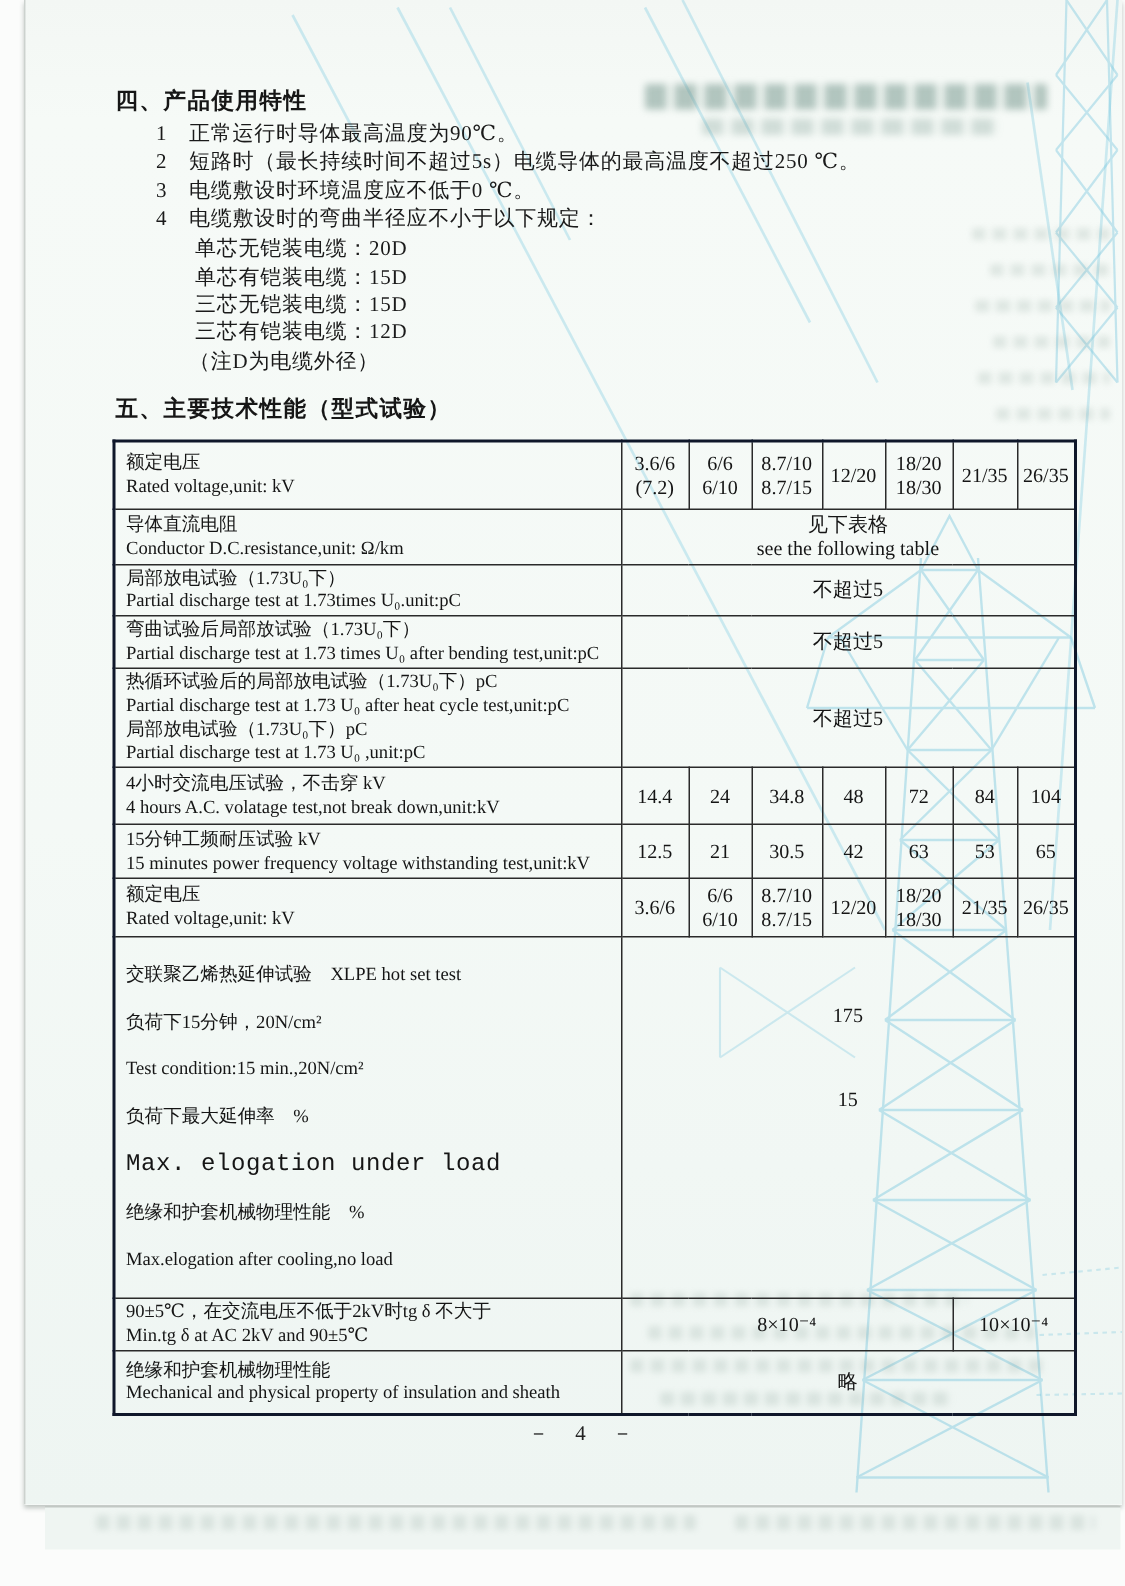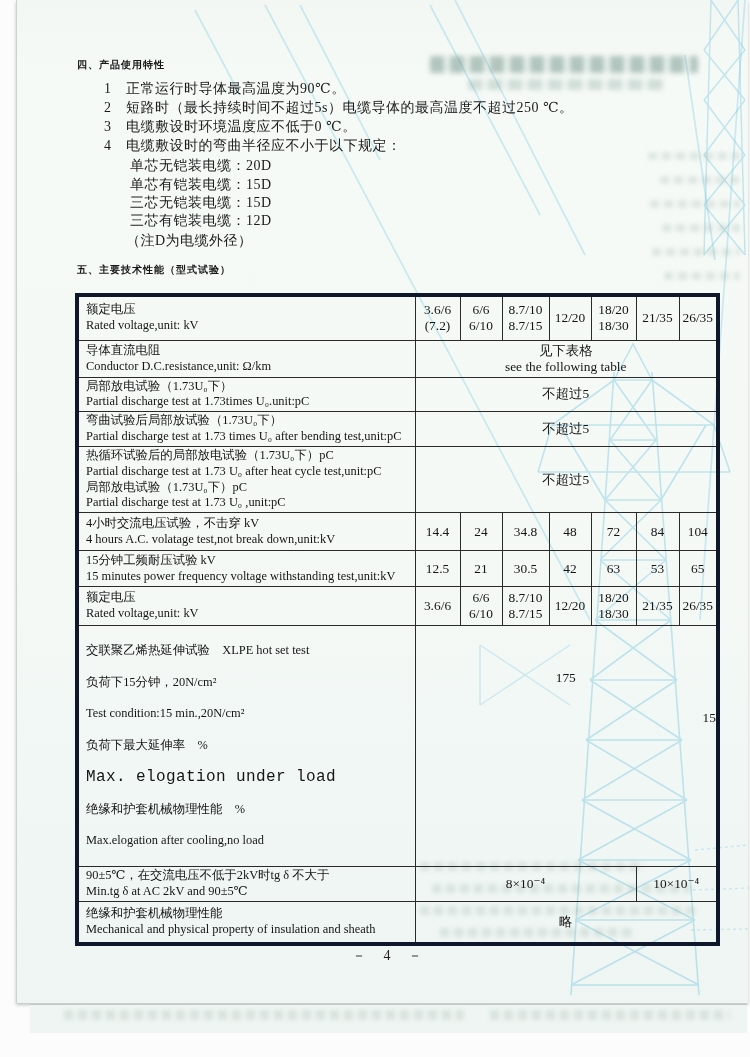--- a/index.html
+++ b/index.html
@@ -28,31 +28,31 @@
   }
   .smudge.strong{
     filter:blur(2.5px);
     background:repeating-linear-gradient(90deg,rgba(110,145,135,.5) 0 14px,rgba(110,145,135,.08) 14px 20px);
   }
   .smudge.faint{opacity:.55;}
   
   .abs{position:absolute;white-space:pre;}
   .hdg{
     font-family:"Liberation Sans","DejaVu Sans",sans-serif;
-    font-weight:bold;font-size:10px;letter-spacing:1px;color:#161616;
+    font-weight:bold;font-size:15px;letter-spacing:1px;color:#161616;
   }
   .li{font-size:14px;color:#1a1a1a;letter-spacing:.5px;}
   
   table.spec{
     position:absolute;left:75px;top:293px;width:641px;
     border-collapse:collapse;table-layout:fixed;
     font-size:13px;color:#151515;
   }
   table.spec,table.spec td{border:1px solid #2a2a2a;}
-  table.spec{border:4px solid #0f172a;}
+  table.spec{border:2px solid #0f172a;}
   td.lbl{
     padding:1px 4px 1px 7px;font-size:12.4px;line-height:15.8px;
     white-space:pre-line;vertical-align:middle;text-align:left;
   }
   td.v{
     text-align:center;vertical-align:middle;font-size:13.4px;
     line-height:16px;white-space:pre-line;padding:0 1px;
   }
   .lbl-line{line-height:15.9px;}
   .mono{font-family:"Liberation Mono","DejaVu Sans Mono",monospace;font-size:16px;letter-spacing:.4px;}
@@ -221,21 +221,21 @@
         <div class="lbl-line">交联聚乙烯热延伸试验　XLPE hot set test</div>
         <div class="lbl-line">负荷下15分钟，20N/cm²</div>
         <div class="lbl-line">Test condition:15 min.,20N/cm²</div>
         <div class="lbl-line">负荷下最大延伸率　%</div>
         <div class="lbl-line mono">Max. elogation under load</div>
         <div class="lbl-line">绝缘和护套机械物理性能　%</div>
         <div class="lbl-line">Max.elogation after cooling,no load</div>
       </td>
       <td class="v hotset-val" colspan="7">
         <div class="hv" style="top:44px;">175</div>
-        <div class="hv" style="top:84px;text-align:right;">15</div>
+        <div class="hv" style="top:100px;">15</div>
       </td>
     </tr>
     <tr style="height:33px;padding-left:20px;">
       <td class="lbl">90±5℃，在交流电压不低于2kV时tg δ 不大于
 Min.tg δ at AC 2kV and 90±5℃</td>
       <td class="v" colspan="5">8×10⁻⁴</td>
       <td class="v" colspan="2">10×10⁻⁴</td>
     </tr>
     <tr style="height:43px;">
       <td class="lbl">绝缘和护套机械物理性能

